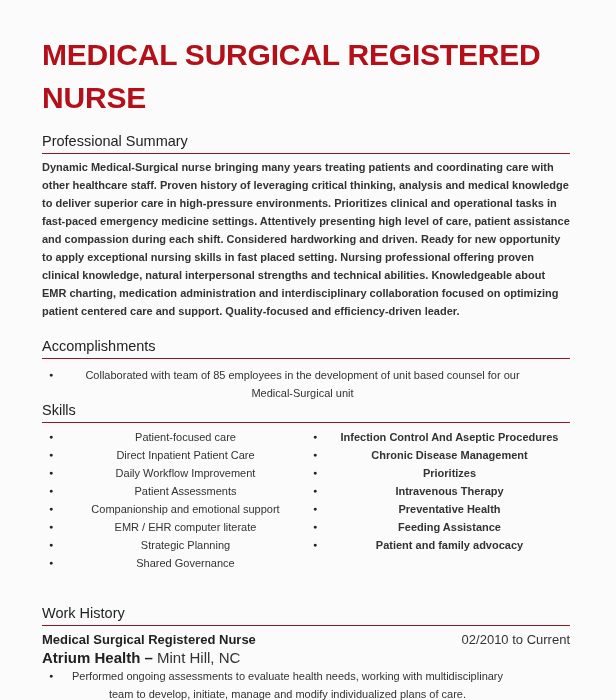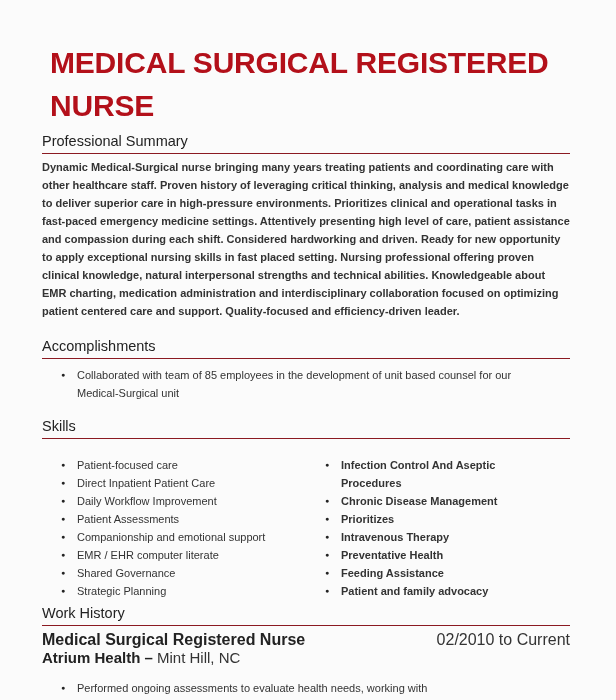--- a/index.html
+++ b/index.html
@@ -5,39 +5,39 @@
   html, body { margin: 0; padding: 0; }
   body {
     width: 616px; height: 700px; overflow: hidden;
     background: #fbfbfb;
     font-family: "Liberation Sans", sans-serif;
     color: #222;
     position: relative;
   }
   .page { position: absolute; left: 42px; top: 0; width: 528px; }
   .name {
-    margin: 8px; position: absolute; top: 33px; left: 0; width: 540px;
+    margin: 0; position: absolute; top: 33px; left: 0; width: 540px;
     color: #b3101a; font-weight: bold; font-size: 30px; line-height: 43px;
     letter-spacing: -0.2px;
   }
   .section { position: absolute; left: 0; width: 528px; }
   .section-title {
     font-size: 14.5px; color: #222; padding-bottom: 3px;
     border-bottom: 1.5px solid #8b1a22; line-height: 17px;
   }
   .summary {
     font-size: 11px; line-height: 18px; color: #333; margin: 4px 0 0 0; font-weight: bold;
   }
-  ul { margin: 12px; padding: 0; list-style: none; }
+  ul { margin: 0; padding: 0; list-style: none; text-align: center; }
   li { position: relative; padding-left: 23px; font-size: 11px; line-height: 18px; color: #333; }
   li::before { content: "\25CF"; position: absolute; left: 7px; top: 0; font-size: 7px; color: #222; }
   .skills { display: flex; margin-top: 5px; }
   .skills ul { width: 264px; }
   .skills ul:nth-child(2) li { padding-left: 23px; font-weight: bold; }
-  .job-head { display: flex; justify-content: space-between; margin-top: 5px; font-size: 16px; line-height: 18px; }
+  .job-head { display: flex; justify-content: space-between; margin-top: 5px; font-size: 13px; line-height: 18px; }
   .job-title { font-weight: bold; color: #222; }
   .job-dates { color: #333; }
   .job-org { font-size: 15px; line-height: 18px; }
   .job-org b { color: #222; }
   .job-org span { color: #333; }
 </style>
 </head>
 <body>
 
 <div class="page">
@@ -51,32 +51,32 @@
     <p class="summary">Dynamic Medical-Surgical nurse bringing many years treating patients and coordinating care with other healthcare staff. Proven history of leveraging critical thinking, analysis and medical knowledge to deliver superior care in high-pressure environments. Prioritizes clinical and operational tasks in fast-paced emergency medicine settings. Attentively presenting high level of care, patient assistance and compassion during each shift. Considered hardworking and driven. Ready for new opportunity to apply exceptional nursing skills in fast placed setting. Nursing professional offering proven clinical knowledge, natural interpersonal strengths and technical abilities. Knowledgeable about EMR charting, medication administration and interdisciplinary collaboration focused on optimizing patient centered care and support. Quality-focused and efficiency-driven leader.</p>
   </div>
 
   <div class="section" style="top:338px">
     <div class="section-title">Accomplishments</div>
     <ul style="margin-top:7px">
       <li style="padding-right:30px">Collaborated with team of 85 employees in the development of unit based counsel for our Medical-Surgical unit</li>
     </ul>
   </div>
 
-  <div class="section" style="top:418px">
+  <div class="section" style="top:402px">
     <div class="section-title">Skills</div>
     <div class="skills">
       <ul>
         <li>Patient-focused care</li>
         <li>Direct Inpatient Patient Care</li>
         <li>Daily Workflow Improvement</li>
         <li>Patient Assessments</li>
         <li>Companionship and emotional support</li>
         <li>EMR / EHR computer literate</li>
+        <li>Strategic Planning</li>
         <li>Shared Governance</li>
-        <li>Strategic Planning</li>
       </ul>
       <ul>
         <li>Infection Control And Aseptic Procedures</li>
         <li>Chronic Disease Management</li>
         <li>Prioritizes</li>
         <li>Intravenous Therapy</li>
         <li>Preventative Health</li>
         <li>Feeding Assistance</li>
         <li>Patient and family advocacy</li>
       </ul>

